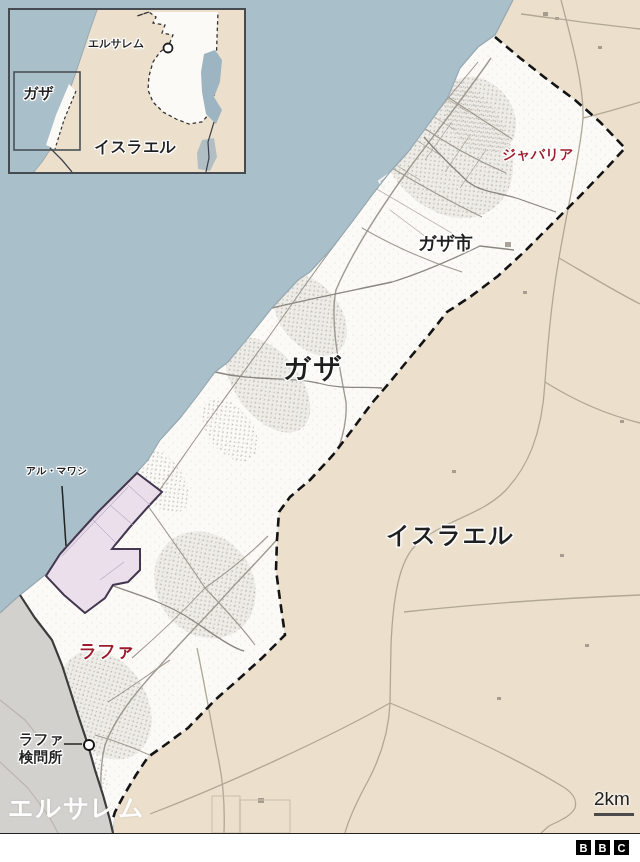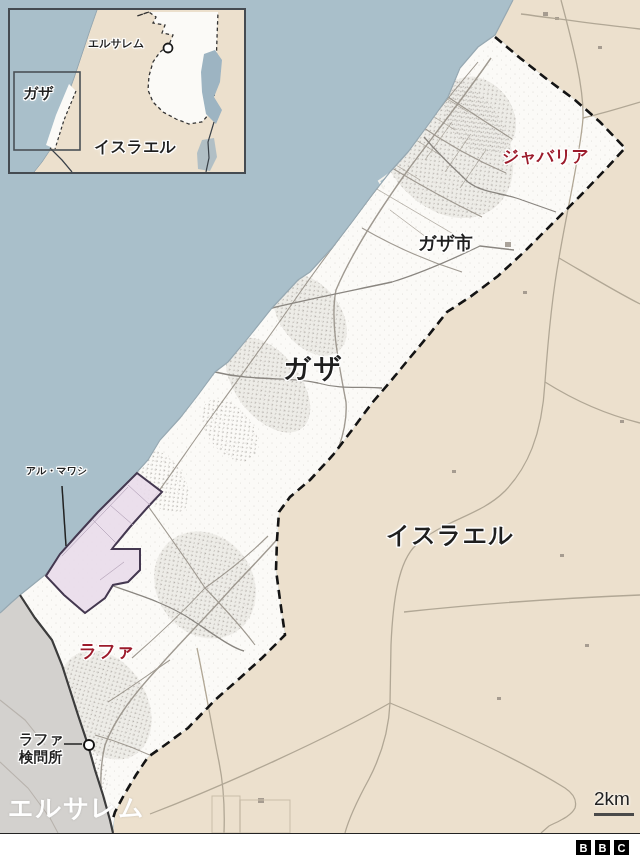--- a/index.html
+++ b/index.html
@@ -11,21 +11,21 @@
   .map-area{position:absolute;left:0;top:0;width:640px;height:833px;}
   svg{display:block;}
   
   .lbl{
     position:absolute;font-weight:bold;color:var(--c-label);white-space:nowrap;
     text-shadow:-1px -1px 0 #fff,1px -1px 0 #fff,-1px 1px 0 #fff,1px 1px 0 #fff,
                 -1px 0 0 #fff,1px 0 0 #fff,0 -1px 0 #fff,0 1px 0 #fff,0 0 4px #fff;
     line-height:1.25;
   }
   .lbl.red{color:var(--c-red_label);}
-  .lbl-jabalia{left:502px;top:146px;font-size:17px;}
+  .lbl-jabalia{left:502px;top:146px;font-size:14px;}
   .lbl-gaza-city{left:418px;top:232px;font-size:18px;}
   .lbl-gaza{left:283px;top:352px;font-size:27px;letter-spacing:3px;}
   .lbl-israel{left:386px;top:520px;font-size:24px;letter-spacing:1px;}
   .lbl-almawasi{left:26px;top:465px;font-size:10px;}
   .lbl-khanyounis{left:168px;top:570px;width:74px;text-align:center;font-size:17px;letter-spacing:1px;}
   .lbl-rafah{left:79px;top:640px;font-size:18px;}
   .lbl-rafah-crossing{left:19px;top:730px;font-size:14.5px;}
   .lbl-egypt{
     left:8px;top:792px;font-size:25px;letter-spacing:2px;color:#ffffff;
     text-shadow:0 0 2px rgba(120,120,120,.35);

